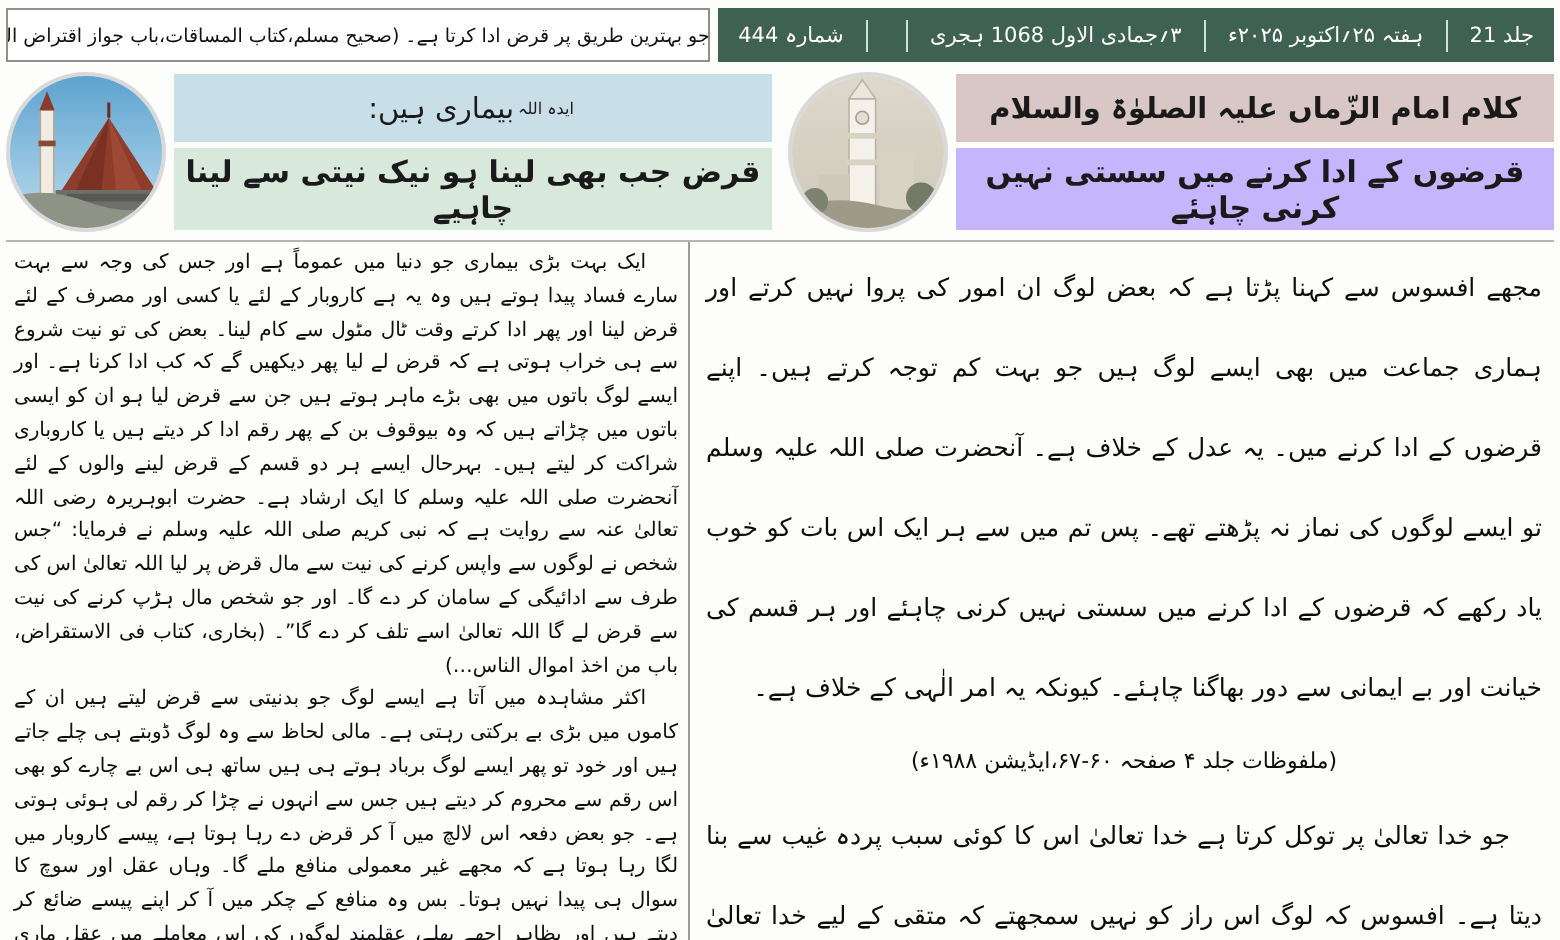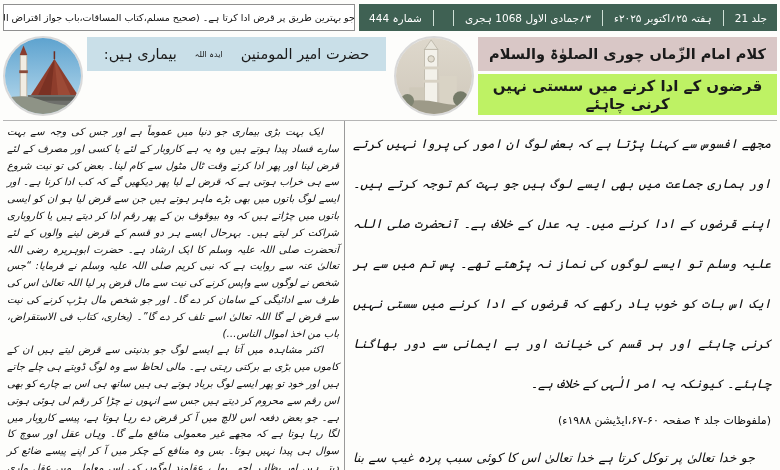--- a/index.html
+++ b/index.html
@@ -37,24 +37,24 @@
   }
   .header{flex:1;display:flex;flex-direction:row;gap:4px;}
   .header .bars{flex:1;display:flex;flex-direction:column;gap:3px;}
   .bar{
     display:flex;align-items:center;justify-content:center;
     text-align:center;color:#1a1a1a;
   }
   .bar.title{height:34px;font-size:14.5px;font-weight:bold;}
   .bar.subtitle{flex:1;font-size:15px;font-weight:bold;}
   .right-header .bar.title{background:#d9c7c6;}
-  .right-header .bar.subtitle{background:#bef264;}
+  .right-header .bar.subtitle{background:#c4b5fd;}
   .left-header .bar.title{background:#c9dfe8;font-weight:normal;}
   .left-header .bar.subtitle{background:#d8e8da;}
-  .sup-small{font-size:8px;vertical-align:super;margin:0 18px;}
+  .sup-small{font-size:8px;vertical-align:super;margin:0 2px;}
   .circle{
     width:76px;height:76px;flex:none;border-radius:50%;
     border:2px solid #d9d9d9;overflow:hidden;background:#eee;align-self:center;
   }
   .circle svg{display:block;width:100%;height:100%;}
   
   .body-area{
     display:flex;flex-direction:row;align-items:stretch;
     margin:5px 3px 0 3px;border-top:1px solid #b5b5b5;
     height:360px;
@@ -62,24 +62,24 @@
   .col{overflow:hidden;padding-top:3px;}
   .col.right-col{
     flex:1;font-size:12.5px;line-height:40px;text-align:justify;color:#0d0d0d;
     padding-right:6px;padding-left:8px;
   }
   .col.left-col{
     width:332px;flex:none;font-size:10px;line-height:16.8px;text-align:justify;color:#0d0d0d;
     padding-right:5px;padding-left:4px;
   }
   .divider{width:1px;background:#9a9a9a;flex:none;}
-  p.para{margin:0;font-style:italic;}
+  p.para{margin:0;}
   p.para.indent{text-indent:16px;}
   .citation{
-    text-align:right;font-size:11px;line-height:34px;color:#0d0d0d;margin:0;
+    text-align:center;font-size:11px;line-height:34px;color:#0d0d0d;margin:0;
   }
 </style>
 </head>
 <body>
 
 <div class="page">
 
   <div class="topbar">
     <div class="issue-bar">
       <span class="seg">جلد 21</span>
@@ -91,21 +91,21 @@
       <span class="sep"></span>
       <span class="seg">شمارہ 444</span>
     </div>
     <div class="quote-box">وہ ہے جو بہترین طریق پر قرض ادا کرتا ہے۔ (صحیح مسلم،کتاب المساقات،باب جواز اقتراض الحیوان)</div>
   </div>
 
   <div class="headers">
 
     <div class="header right-header">
       <div class="bars">
-        <div class="bar title">کلام امام الزّماں چوری الصلوٰۃ والسلام</div>
+        <div class="bar title">کلام امام الزّماں علیہ الصلوٰۃ والسلام</div>
         <div class="bar subtitle">قرضوں کے ادا کرنے میں سستی نہیں کرنی چاہئے</div>
       </div>
       <div class="circle">
         <svg viewBox="0 0 80 80" xmlns="http://www.w3.org/2000/svg">
           <defs>
             <linearGradient id="sky2" x1="0" y1="0" x2="0" y2="1">
               <stop offset="0" stop-color="#ded8cc"></stop>
                 <stop offset="1" stop-color="#cfc8bb"></stop>
             </linearGradient>
           </defs>
@@ -120,24 +120,24 @@
           <path d="M0,70 Q20,62 45,68 T80,66 L80,80 L0,80 Z" fill="#9d9a88"></path>
           <circle cx="12" cy="66" r="7" fill="#7e8370"></circle>
           <circle cx="68" cy="64" r="8" fill="#747a68"></circle>
         </svg>
       </div>
     </div>
 
     <div class="header left-header">
       <div class="bars">
         <div class="bar title">
-          <span>حضرت امیر المومنین</span>
           <span class="sup-small">ایدہ اللہ</span>
           <span>بیماری ہیں:</span>
         </div>
+        <div class="bar subtitle">قرض جب بھی لینا ہو نیک نیتی سے لینا چاہیے</div>
       </div>
       <div class="circle">
         <svg viewBox="0 0 80 80" xmlns="http://www.w3.org/2000/svg">
           <defs>
             <linearGradient id="sky1" x1="0" y1="0" x2="0" y2="1">
               <stop offset="0" stop-color="#5ea3cf"></stop>
                 <stop offset="1" stop-color="#bcdcee"></stop>
             </linearGradient>
           </defs>
           <rect width="80" height="80" fill="url(#sky1)"></rect>

